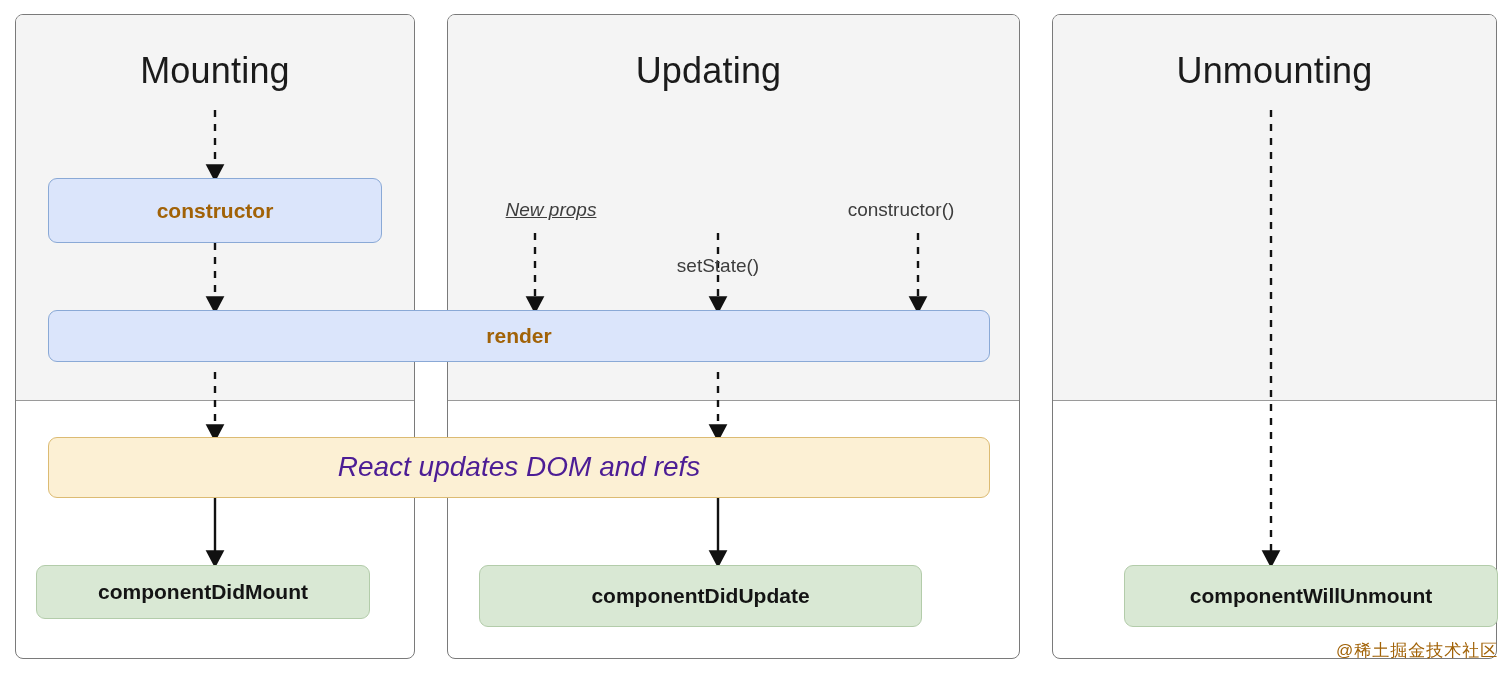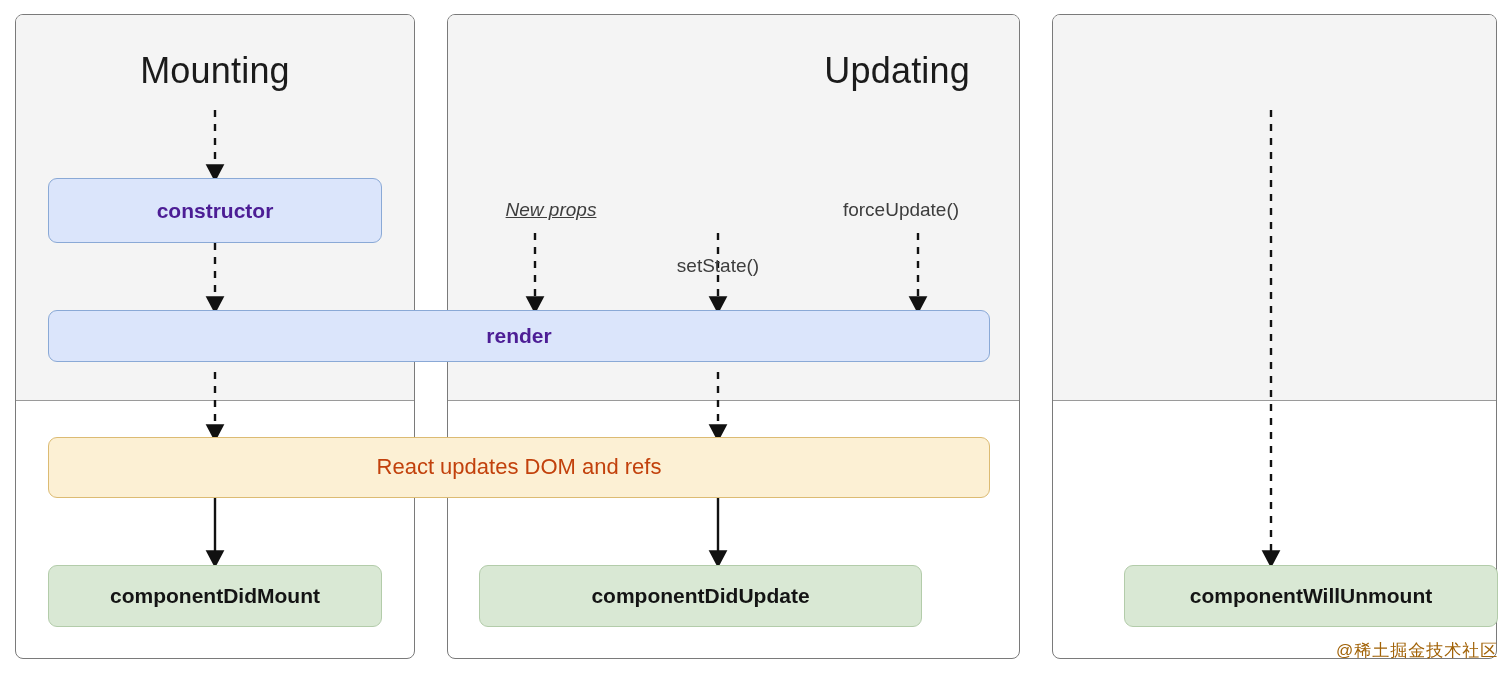--- a/index.html
+++ b/index.html
@@ -63,30 +63,31 @@
     font-size: 21px;
     line-height: 1.1;
     white-space: nowrap;
   }
   .node.blue {
     background: #dbe5fb;
     border: 1.6px solid #8aa9d6;
   }
   .node.blue .node-label {
     font-weight: 700;
-    color: #4c1d95;
+    color: #a16207;
   }
   .node.orange {
     background: #fcf0d4;
     border: 1.6px solid #dcbb73;
   }
   .node.orange .node-label {
+    font-style: italic;
     font-weight: 400;
-    color: #c2410c;
-    font-size: 22px;
+    color: #4c1d95;
+    font-size: 28px;
   }
   .node.green {
     background: #d9e8d4;
     border: 1.6px solid #b3ccaa;
   }
   .node.green .node-label {
     font-weight: 700;
     color: #141414;
   }
 
@@ -132,28 +133,29 @@
   <div class="panel" style="left:447px; top:14px; width:573px; height:645px;">
     <div class="panel-top" style="height:386px;"></div>
   </div>
 
   <div class="panel" style="left:1052px; top:14px; width:445px; height:645px;">
     <div class="panel-top" style="height:386px;"></div>
   </div>
 
   <div class="panel-title" style="left:15px; width:400px; top:50px;">Mounting</div>
 
-  <div class="panel-title" style="left:447px; width:523px; top:50px;text-align:right;">Updating</div>
-
+  <div class="panel-title" style="left:447px; width:523px; top:50px;">Updating</div>
+
+  <div class="panel-title" style="left:1052px; width:445px; top:50px;">Unmounting</div>
 
   <div class="trigger italic" style="left:551px; top:199px;text-decoration:underline;">New props</div>
 
   <div class="trigger" style="left:718px; top:216px;margin-top:39px;">setState()</div>
 
-  <div class="trigger" style="left:901px; top:199px;">forceUpdate()</div>
+  <div class="trigger" style="left:901px; top:199px;">constructor()</div>
 
   <div class="conn" style="left:0; top:0; width:1512px; height:685px;">
     <svg width="1512" height="685" viewBox="0 0 1512 685" xmlns="http://www.w3.org/2000/svg">
       <defs>
         <marker id="arrowhead" markerWidth="9" markerHeight="9" refX="3.2" refY="4.5" orient="auto" markerUnits="strokeWidth">
           <path d="M0,0.6 L7.4,4.5 L0,8.4 z" fill="#111111"></path>
         </marker>
       </defs>
 
       <g>
@@ -203,21 +205,21 @@
   </div>
 
   <div class="node blue" style="left:48px; top:310px; width:942px; height:52px;">
     <span class="node-label">render</span>
   </div>
 
   <div class="node orange" style="left:48px; top:437px; width:942px; height:61px;">
     <span class="node-label">React updates DOM and refs</span>
   </div>
 
-  <div class="node green" style="left:48px; top:565px; width:334px; height:62px;">
+  <div class="node green" style="left:36px; top:565px; width:334px; height:54px;">
     <span class="node-label">componentDidMount</span>
   </div>
 
   <div class="node green" style="left:479px; top:565px; width:443px; height:62px;">
     <span class="node-label">componentDidUpdate</span>
   </div>
 
   <div class="node green" style="left:1124px; top:565px; width:374px; height:62px;">
     <span class="node-label">componentWillUnmount</span>
   </div>

